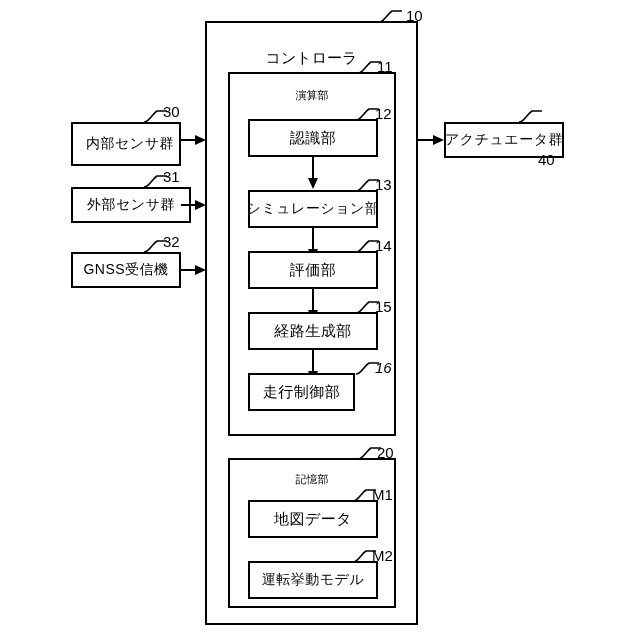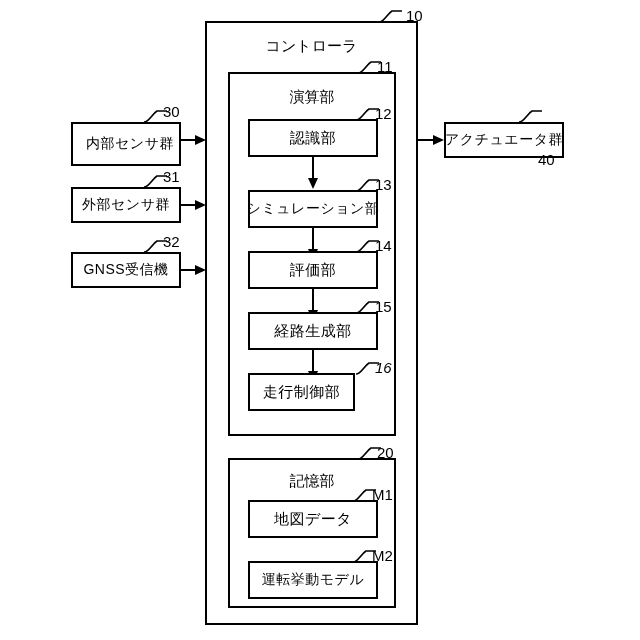--- a/index.html
+++ b/index.html
@@ -39,21 +39,21 @@
     text-align: center;
     color: #000000;
     white-space: nowrap;
   }
   .leaf-label {
     white-space: nowrap;
     letter-spacing: 0.5px;
   }
   
   .t-ctrl   { font-size: 15px; }
-  .t-sub    { font-size: 15px; }
+  .t-sub    { font-size: 11px; }
   .t-leaf   { font-size: 15px; }
   .t-io     { font-size: 15px; }
   
   .ref {
     position: absolute;
     font-size: 15px;
     color: #000000;
     white-space: nowrap;
     line-height: 1;
   }
@@ -66,21 +66,21 @@
     position: absolute;
     pointer-events: none;
   }
 </style>
 </head>
 <body>
 
 <div id="figure">
 
   <div class="box container" style="left:205px; top:21px; width:213px; height:604px;">
-    <div class="container-title t-ctrl" style="top:14px;">コントローラ</div>
+    <div class="container-title t-ctrl" style="top:26px;">コントローラ</div>
   </div>
 
   <svg class="leader" style="left:378px; top:5px;" width="30" height="20" viewBox="0 0 30 20">
     <path d="M1,17 C6,17 9,9 14,6 L24,6" fill="none" stroke="#000" stroke-width="1.6"></path>
   </svg>
   <div class="ref" style="left:398px; top:8px;margin-left:8px;">10</div>
 
   <div class="box container" style="left:228px; top:72px; width:168px; height:364px;">
     <div class="container-title t-sub" style="top:14px;">演算部</div>
   </div>
@@ -179,21 +179,21 @@
   </div>
   <svg class="leader" style="left:143px; top:105px;" width="30" height="20" viewBox="0 0 30 20">
     <path d="M1,17 C6,17 9,9 14,6 L24,6" fill="none" stroke="#000" stroke-width="1.6"></path>
   </svg>
   <div class="ref" style="left:163px; top:104px;">30</div>
   <svg class="harrow" style="left:181px; top:132px;" width="26" height="16" viewBox="0 0 26 16">
     <line x1="0" y1="8" x2="17" y2="8" stroke="#000" stroke-width="2"></line>
     <polygon points="25,8 14,3 14,13" fill="#000"></polygon>
   </svg>
 
-  <div class="box" style="left:71px; top:187px; width:110px; height:36px;">
+  <div class="box" style="left:71px; top:187px; width:120px; height:36px;">
     <span class="leaf-label t-io" style="font-size:14px;">外部センサ群</span>
   </div>
   <svg class="leader" style="left:143px; top:170px;" width="30" height="20" viewBox="0 0 30 20">
     <path d="M1,17 C6,17 9,9 14,6 L24,6" fill="none" stroke="#000" stroke-width="1.6"></path>
   </svg>
   <div class="ref" style="left:163px; top:169px;">31</div>
   <svg class="harrow" style="left:181px; top:197px;" width="26" height="16" viewBox="0 0 26 16">
     <line x1="0" y1="8" x2="17" y2="8" stroke="#000" stroke-width="2"></line>
     <polygon points="25,8 14,3 14,13" fill="#000"></polygon>
   </svg>

